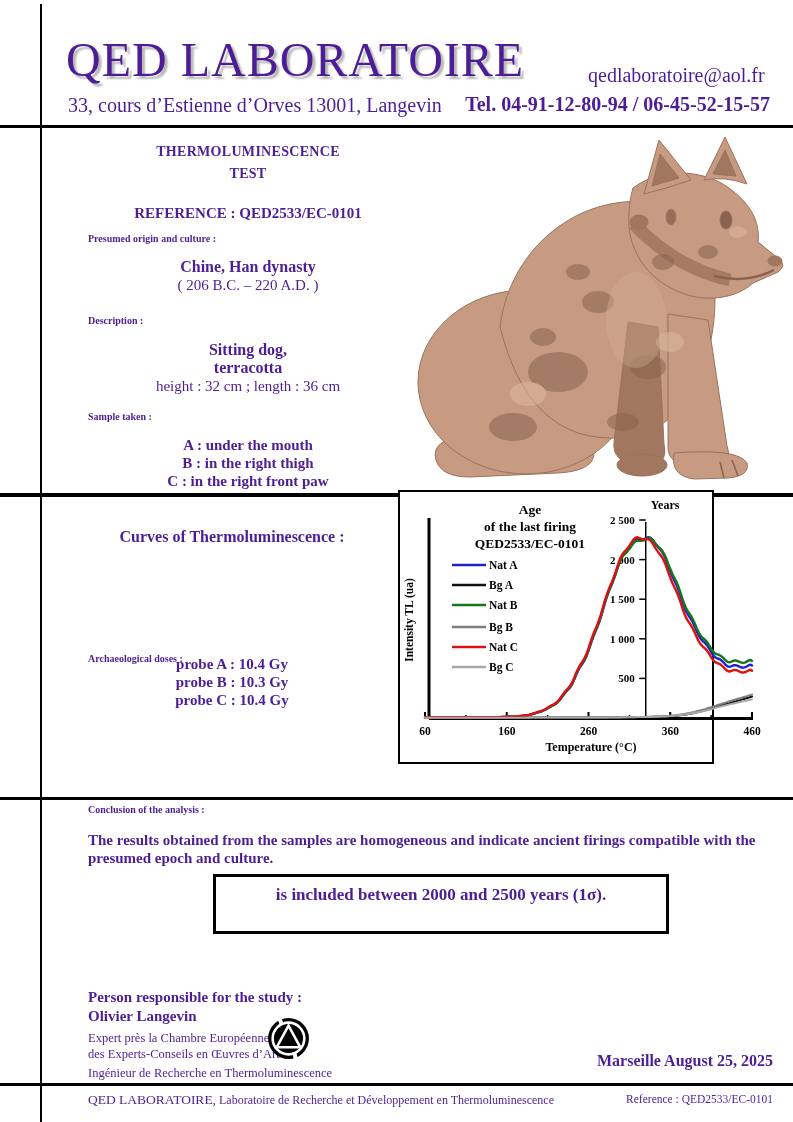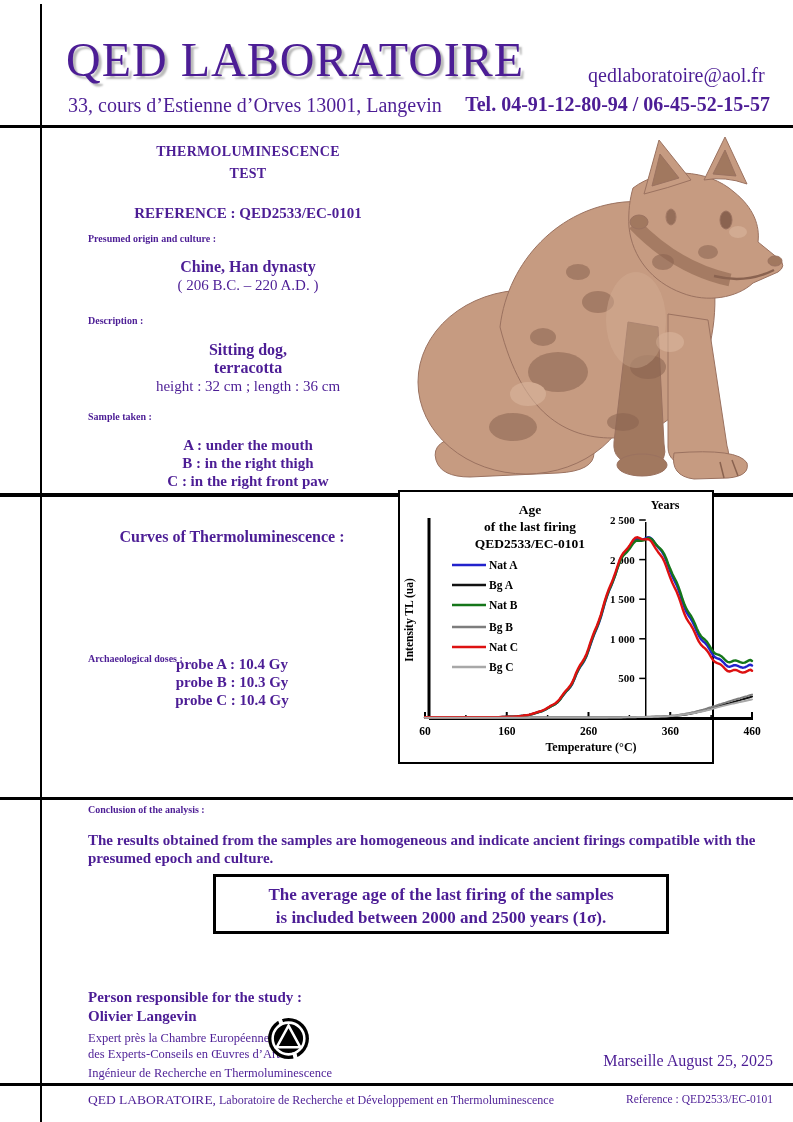--- a/index.html
+++ b/index.html
@@ -188,38 +188,37 @@
         </g>
       </svg>
   </div>
 
   <div class="abs h-label" style="left:88px;top:804px;">Conclusion of the analysis :</div>
   <div class="abs" style="left:88px;top:831px;width:690px;">
     <div class="b15">The results obtained from the samples are homogeneous and indicate ancient firings compatible with the</div>
     <div class="b15">presumed epoch and culture.</div>
   </div>
   <div class="highlight-box">
-    <div>The average age of the last firing of the samples</div>
     <div>is included between 2000 and 2500 years (1σ).</div>
   </div>
 
   <div class="abs b15" style="left:88px;top:988px;">Person responsible for the study :</div>
   <div class="abs b15" style="left:88px;top:1007px;">Olivier Langevin</div>
   <div class="abs cred" style="left:88px;top:1031px;">Expert près la Chambre Européenne</div>
   <div class="abs cred" style="left:88px;top:1047px;">des Experts-Conseils en Œuvres d’Art</div>
   <div class="abs cred" style="left:88px;top:1066px;">Ingénieur de Recherche en Thermoluminescence</div>
 
   <svg class="abs" style="left:266px;top:1016px;" width="45" height="45" viewBox="0 0 44 44">
     <circle cx="22" cy="22" r="20" fill="#000"></circle>
     <circle cx="22" cy="22" r="15.5" fill="none" stroke="#fff" stroke-width="2.5"></circle>
     <polygon points="22,9.5 33.5,30.5 10.5,30.5" fill="#000" stroke="#fff" stroke-width="2.5"></polygon>
     <line x1="12.5" y1="0.5" x2="15.5" y2="8.5" stroke="#fff" stroke-width="4"></line>
     <line x1="29.5" y1="43.5" x2="27.5" y2="35.5" stroke="#fff" stroke-width="4"></line>
   </svg>
 
-  <div class="abs" style="right:20px;top:1052px;font-size:16px;text-align:right;">Marseille August 25, 2025</div>
+  <div class="abs" style="right:20px;top:1052px;font-size:16px;text-align:right;font-weight:bold;">Marseille August 25, 2025</div>
 
   <div class="abs footer-left" style="left:88px;top:1092px;">
     <span class="co">QED LABORATOIRE,</span><span> Laboratoire de Recherche et Développement en Thermoluminescence</span>
   </div>
   <div class="abs footer-right" style="right:20px;top:1093px;">Reference : QED2533/EC-0101</div>
 
 </div>
 
 </body></html>

